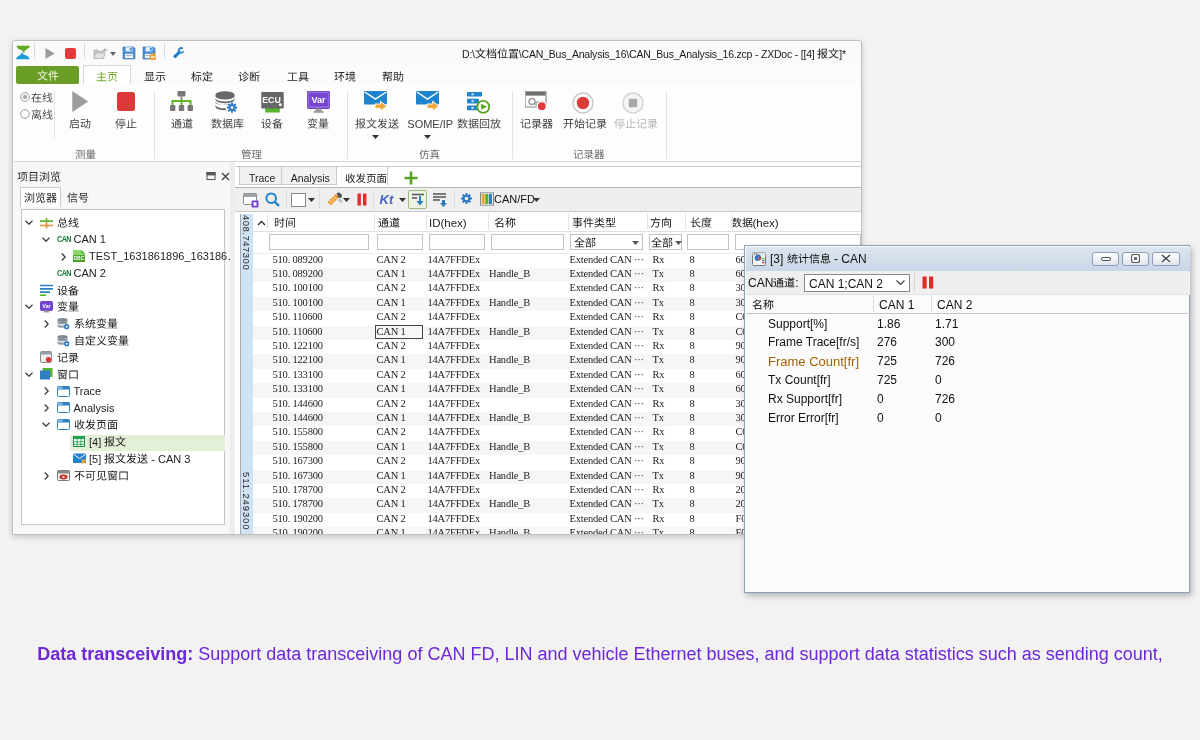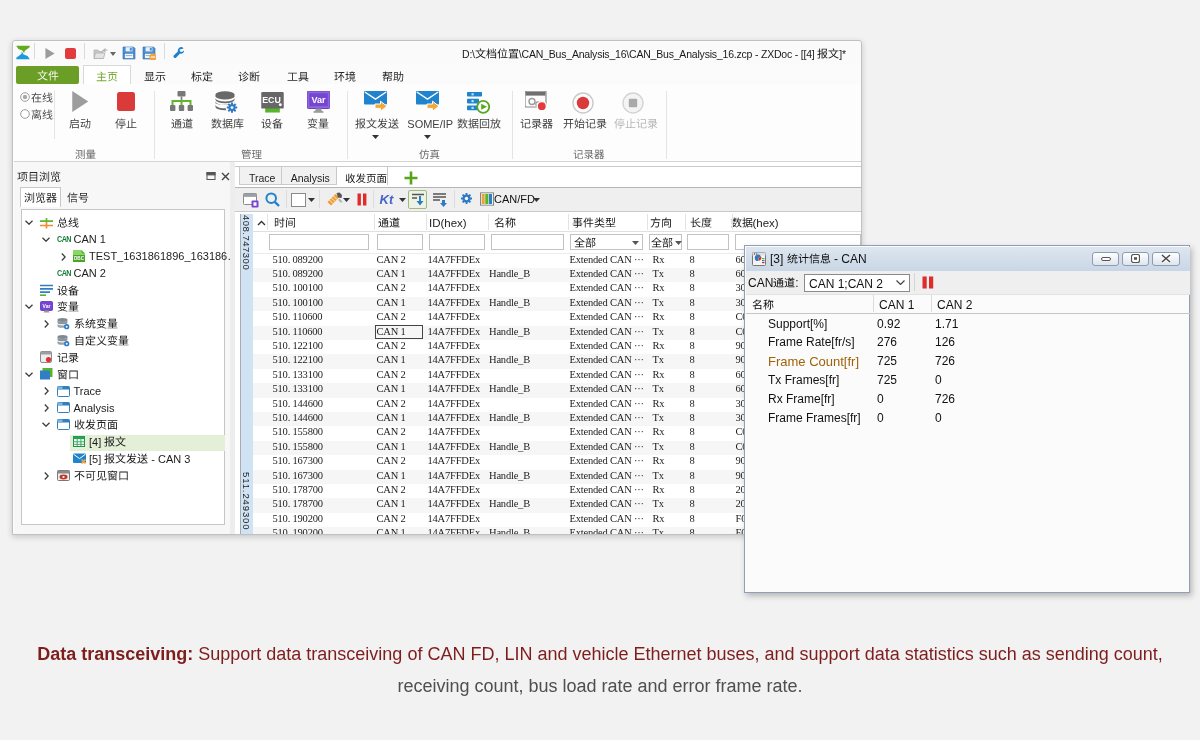--- a/index.html
+++ b/index.html
@@ -951,40 +951,39 @@
             <use href="#g540d" x="0"></use>
             <use href="#g79f0" x="100"></use>
           </g>
         </svg></div>
 <div class="t" style="position:absolute;left:134.0px;top:53.0px;font-size:12px;color:#111">CAN 1</div>
 <div class="t" style="position:absolute;left:192.0px;top:53.0px;font-size:12px;color:#111">CAN 2</div>
 <div class="abs" style="position:absolute;left:128.0px;top:49.0px;width:1.0px;height:17.0px;background:#dcdcdc;"></div>
 <div class="abs" style="position:absolute;left:186.0px;top:49.0px;width:1.0px;height:17.0px;background:#dcdcdc;"></div>
 <div class="abs" style="position:absolute;left:1.0px;top:66.5px;width:444.0px;height:1.0px;background:#c6c6c6;"></div>
 <div class="t" style="position:absolute;left:23.0px;top:71.5px;font-size:12px;color:#111">Support[%]</div>
-<div class="t" style="position:absolute;left:132.0px;top:71.5px;font-size:12px;color:#111">0.92</div>
+<div class="t" style="position:absolute;left:132.0px;top:71.5px;font-size:12px;color:#111">1.86</div>
 <div class="t" style="position:absolute;left:190.0px;top:71.5px;font-size:12px;color:#111">1.71</div>
-<div class="t" style="position:absolute;left:23.0px;top:90.4px;font-size:12px;color:#111">Frame Rate[fr/s]</div>
+<div class="t" style="position:absolute;left:23.0px;top:90.4px;font-size:12px;color:#111">Frame Trace[fr/s]</div>
 <div class="t" style="position:absolute;left:132.0px;top:90.4px;font-size:12px;color:#111">276</div>
-<div class="t" style="position:absolute;left:190.0px;top:90.4px;font-size:12px;color:#111">126</div>
+<div class="t" style="position:absolute;left:190.0px;top:90.4px;font-size:12px;color:#111">300</div>
 <div class="t" style="position:absolute;left:23.0px;top:109.3px;font-size:13px;color:#a16207">Frame Count[fr]</div>
 <div class="t" style="position:absolute;left:132.0px;top:109.3px;font-size:12px;color:#111">725</div>
 <div class="t" style="position:absolute;left:190.0px;top:109.3px;font-size:12px;color:#111">726</div>
-<div class="t" style="position:absolute;left:23.0px;top:128.2px;font-size:12px;color:#111">Tx Frames[fr]</div>
+<div class="t" style="position:absolute;left:23.0px;top:128.2px;font-size:12px;color:#111">Tx Count[fr]</div>
 <div class="t" style="position:absolute;left:132.0px;top:128.2px;font-size:12px;color:#111">725</div>
 <div class="t" style="position:absolute;left:190.0px;top:128.2px;font-size:12px;color:#111">0</div>
-<div class="t" style="position:absolute;left:23.0px;top:147.1px;font-size:12px;color:#111">Rx Frame[fr]</div>
+<div class="t" style="position:absolute;left:23.0px;top:147.1px;font-size:12px;color:#111">Rx Support[fr]</div>
 <div class="t" style="position:absolute;left:132.0px;top:147.1px;font-size:12px;color:#111">0</div>
 <div class="t" style="position:absolute;left:190.0px;top:147.1px;font-size:12px;color:#111">726</div>
-<div class="t" style="position:absolute;left:23.0px;top:166.0px;font-size:12px;color:#111">Frame Frames[fr]</div>
+<div class="t" style="position:absolute;left:23.0px;top:166.0px;font-size:12px;color:#111">Error Error[fr]</div>
 <div class="t" style="position:absolute;left:132.0px;top:166.0px;font-size:12px;color:#111">0</div>
 <div class="t" style="position:absolute;left:190.0px;top:166.0px;font-size:12px;color:#111">0</div>
 </div>
-<div class="t" style="position:absolute;left:600px;top:645px;transform:translateX(-50%);font-size:18px;color:#7f1d1d"><b>Data transceiving:</b> Support data transceiving of CAN FD, LIN and vehicle Ethernet buses, and support data statistics such as sending count,</div>
-<div class="t" style="position:absolute;left:600px;top:677px;transform:translateX(-50%);font-size:18px;color:#4f4f4f">receiving count, bus load rate and error frame rate.</div>
+<div class="t" style="position:absolute;left:600px;top:645px;transform:translateX(-50%);font-size:18px;color:#6d28d9"><b>Data transceiving:</b> Support data transceiving of CAN FD, LIN and vehicle Ethernet buses, and support data statistics such as sending count,</div>
 <svg width="0" height="0" style="position:absolute">
       <defs>
         <path id="g6587" d="M42 82C45 77 48 71 50 67L58 69C57 73 53 80 50 85ZM5 66V59H21C26 44 34 31 45 20C34 11 20 4 4 -1C5 -2 8 -6 8 -8C25 -2 39 5 50 15C62 5 75 -3 92 -7C93 -5 95 -2 97 0C81 4 67 11 56 20C66 30 74 43 80 59H95V66ZM50 25C41 35 34 46 28 59H71C66 46 59 34 50 25Z"></path>
         <path id="g6863" d="M85 78C83 70 79 60 75 53L81 52C85 58 89 67 92 76ZM40 75C43 68 47 58 49 52L55 55C53 61 49 70 46 77ZM19 84V63H5V56H18C15 42 9 26 3 18C4 16 6 13 6 11C11 18 16 29 19 40V-8H26V42C30 37 33 31 35 28L39 34C38 36 29 48 26 52V56H39V63H26V84ZM37 6V-1H84V-7H92V47H69V84H62V47H39V40H84V27H40V20H84V6Z"></path>
         <path id="g4f4d" d="M37 66V58H91V66ZM44 51C46 37 50 18 50 8L58 10C57 20 54 38 50 52ZM57 83C59 78 61 71 62 67L69 69C68 73 66 80 64 85ZM33 3V-4H96V3H75C78 17 83 36 85 52L77 53C76 38 72 17 68 3ZM29 84C23 68 14 53 4 44C5 42 7 38 8 36C12 40 15 44 18 48V-8H26V60C29 67 33 74 36 82Z"></path>
         <path id="g7f6e" d="M65 75H82V66H65ZM42 75H58V66H42ZM19 75H35V66H19ZM19 43V1H6V-5H94V1H81V43H50L51 49H92V54H52L53 60H90V80H12V60H45L45 54H7V49H44L42 43ZM26 1V7H73V1ZM26 28H73V22H26ZM26 32V38H73V32ZM26 17H73V11H26Z"></path>
         <path id="g62a5" d="M42 81V-8H50V40H53C57 29 62 19 68 11C63 6 57 1 50 -3C52 -4 54 -6 55 -8C62 -5 68 0 73 6C78 0 84 -4 91 -8C92 -6 95 -3 96 -1C90 2 83 6 78 11C85 21 90 33 93 45L88 47L86 46H50V74H82C81 65 81 61 80 59C79 59 78 59 75 59C73 59 67 59 60 59C61 58 62 55 62 53C69 53 75 52 78 53C82 53 84 54 86 55C88 58 89 63 90 77C90 78 90 81 90 81ZM60 40H84C82 32 78 24 73 17C68 24 63 31 60 40ZM19 84V64H5V56H19V35L3 31L5 23L19 27V1C19 0 18 -1 17 -1C15 -1 10 -1 4 -1C6 -3 6 -6 7 -8C15 -8 20 -8 22 -7C25 -5 26 -3 26 1V30L39 33L38 40L26 37V56H38V64H26V84Z"></path>
         <path id="g4ef6" d="M32 34V27H60V-8H68V27H95V34H68V56H91V64H68V83H60V64H47C48 68 49 73 50 78L43 79C41 66 37 53 31 45C33 44 36 42 37 41C40 45 42 50 45 56H60V34ZM27 84C21 68 13 54 3 44C4 42 7 38 8 36C11 40 14 44 17 48V-8H24V60C28 67 31 74 34 82Z"></path>
         <path id="g4e3b" d="M37 80C44 75 50 69 54 64H10V57H46V35H15V27H46V3H6V-5H95V3H54V27H86V35H54V57H90V64H57L62 68C58 72 50 79 44 84Z"></path>
         <path id="g9875" d="M46 46V28C46 17 42 6 5 -2C7 -4 9 -6 10 -8C48 0 54 14 54 28V46ZM54 11C66 6 81 -3 88 -8L93 -2C85 3 70 11 59 16ZM17 60V13H25V52H76V13H84V60H48C50 63 52 67 54 72H94V78H7V72H45C44 68 42 63 40 60Z"></path>

